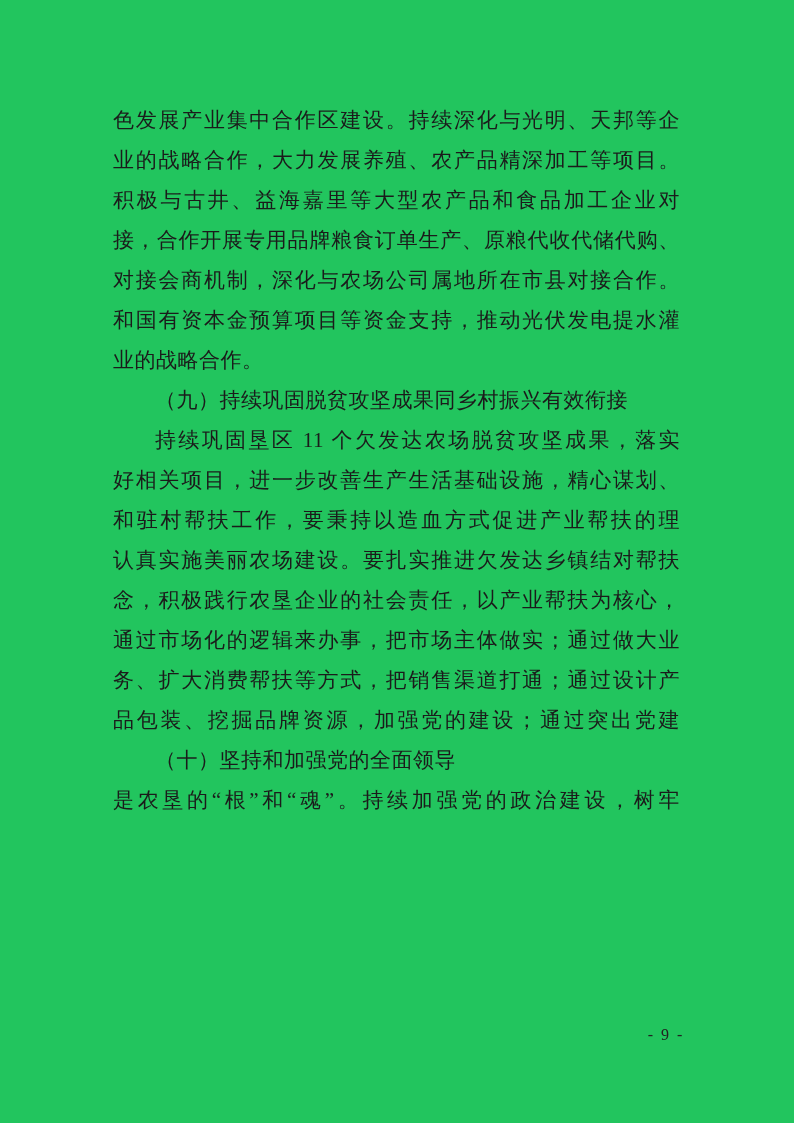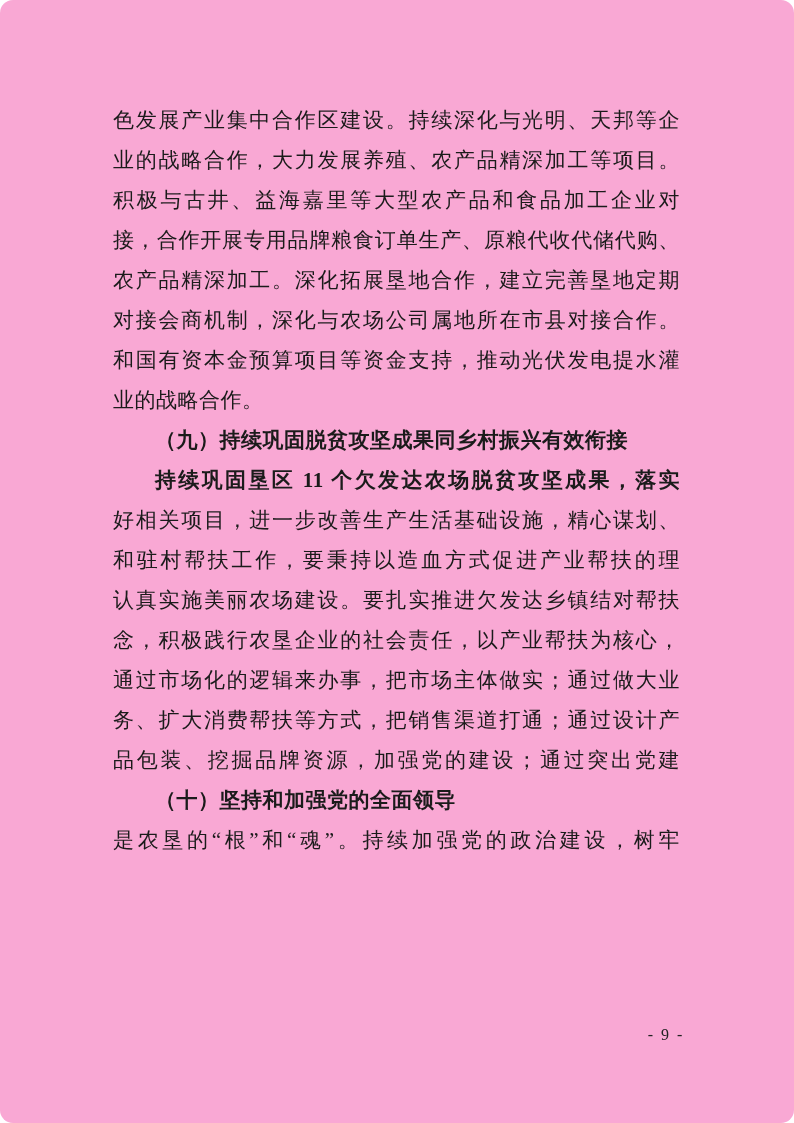--- a/index.html
+++ b/index.html
@@ -10,22 +10,21 @@
     width: 794px;
     height: 1123px;
     background: #ffffff;
     overflow: hidden;
     position: relative;
     font-family: "Liberation Serif", "DejaVu Serif", serif;
   }
   .page {
     position: absolute;
     inset: 0;
-    background: #f9a8d4;
-    border-radius: 13px;
+    background: #22c55e;
   }
   .content {
     position: absolute;
     left: 113px;
     top: 100px;
     width: 567px;
     font-size: 21px;
     line-height: 40px;
     color: #1b1b1b;
     letter-spacing: 0.5px;
@@ -41,21 +40,20 @@
     text-justify: inter-character;
   }
   
   .line.l {
     text-align: left;
     text-align-last: left;
   }
   
   .line.ind {
     text-indent: 2em;
-    font-weight: bold;
   }
   .page-number {
     position: absolute;
     top: 1024px;
     left: 638px;
     width: 56px;
     text-align: center;
     font-size: 16px;
     line-height: 22px;
     color: #222222;
@@ -64,21 +62,20 @@
 </style>
 </head>
 <body>
 
 <div class="page">
   <div class="content">
     <div class="line j">色发展产业集中合作区建设。持续深化与光明、天邦等企</div>
     <div class="line j">业的战略合作，大力发展养殖、农产品精深加工等项目。</div>
     <div class="line j">积极与古井、益海嘉里等大型农产品和食品加工企业对</div>
     <div class="line j">接，合作开展专用品牌粮食订单生产、原粮代收代储代购、</div>
-    <div class="line j">农产品精深加工。深化拓展垦地合作，建立完善垦地定期</div>
     <div class="line j">对接会商机制，深化与农场公司属地所在市县对接合作。</div>
     <div class="line j">和国有资本金预算项目等资金支持，推动光伏发电提水灌</div>
     <div class="line l">业的战略合作。</div>
     <div class="line l ind">（九）持续巩固脱贫攻坚成果同乡村振兴有效衔接</div>
     <div class="line j ind">持续巩固垦区 11 个欠发达农场脱贫攻坚成果，落实</div>
     <div class="line j">好相关项目，进一步改善生产生活基础设施，精心谋划、</div>
     <div class="line j">和驻村帮扶工作，要秉持以造血方式促进产业帮扶的理</div>
     <div class="line j">认真实施美丽农场建设。要扎实推进欠发达乡镇结对帮扶</div>
     <div class="line j">念，积极践行农垦企业的社会责任，以产业帮扶为核心，</div>
     <div class="line j">通过市场化的逻辑来办事，把市场主体做实；通过做大业</div>

